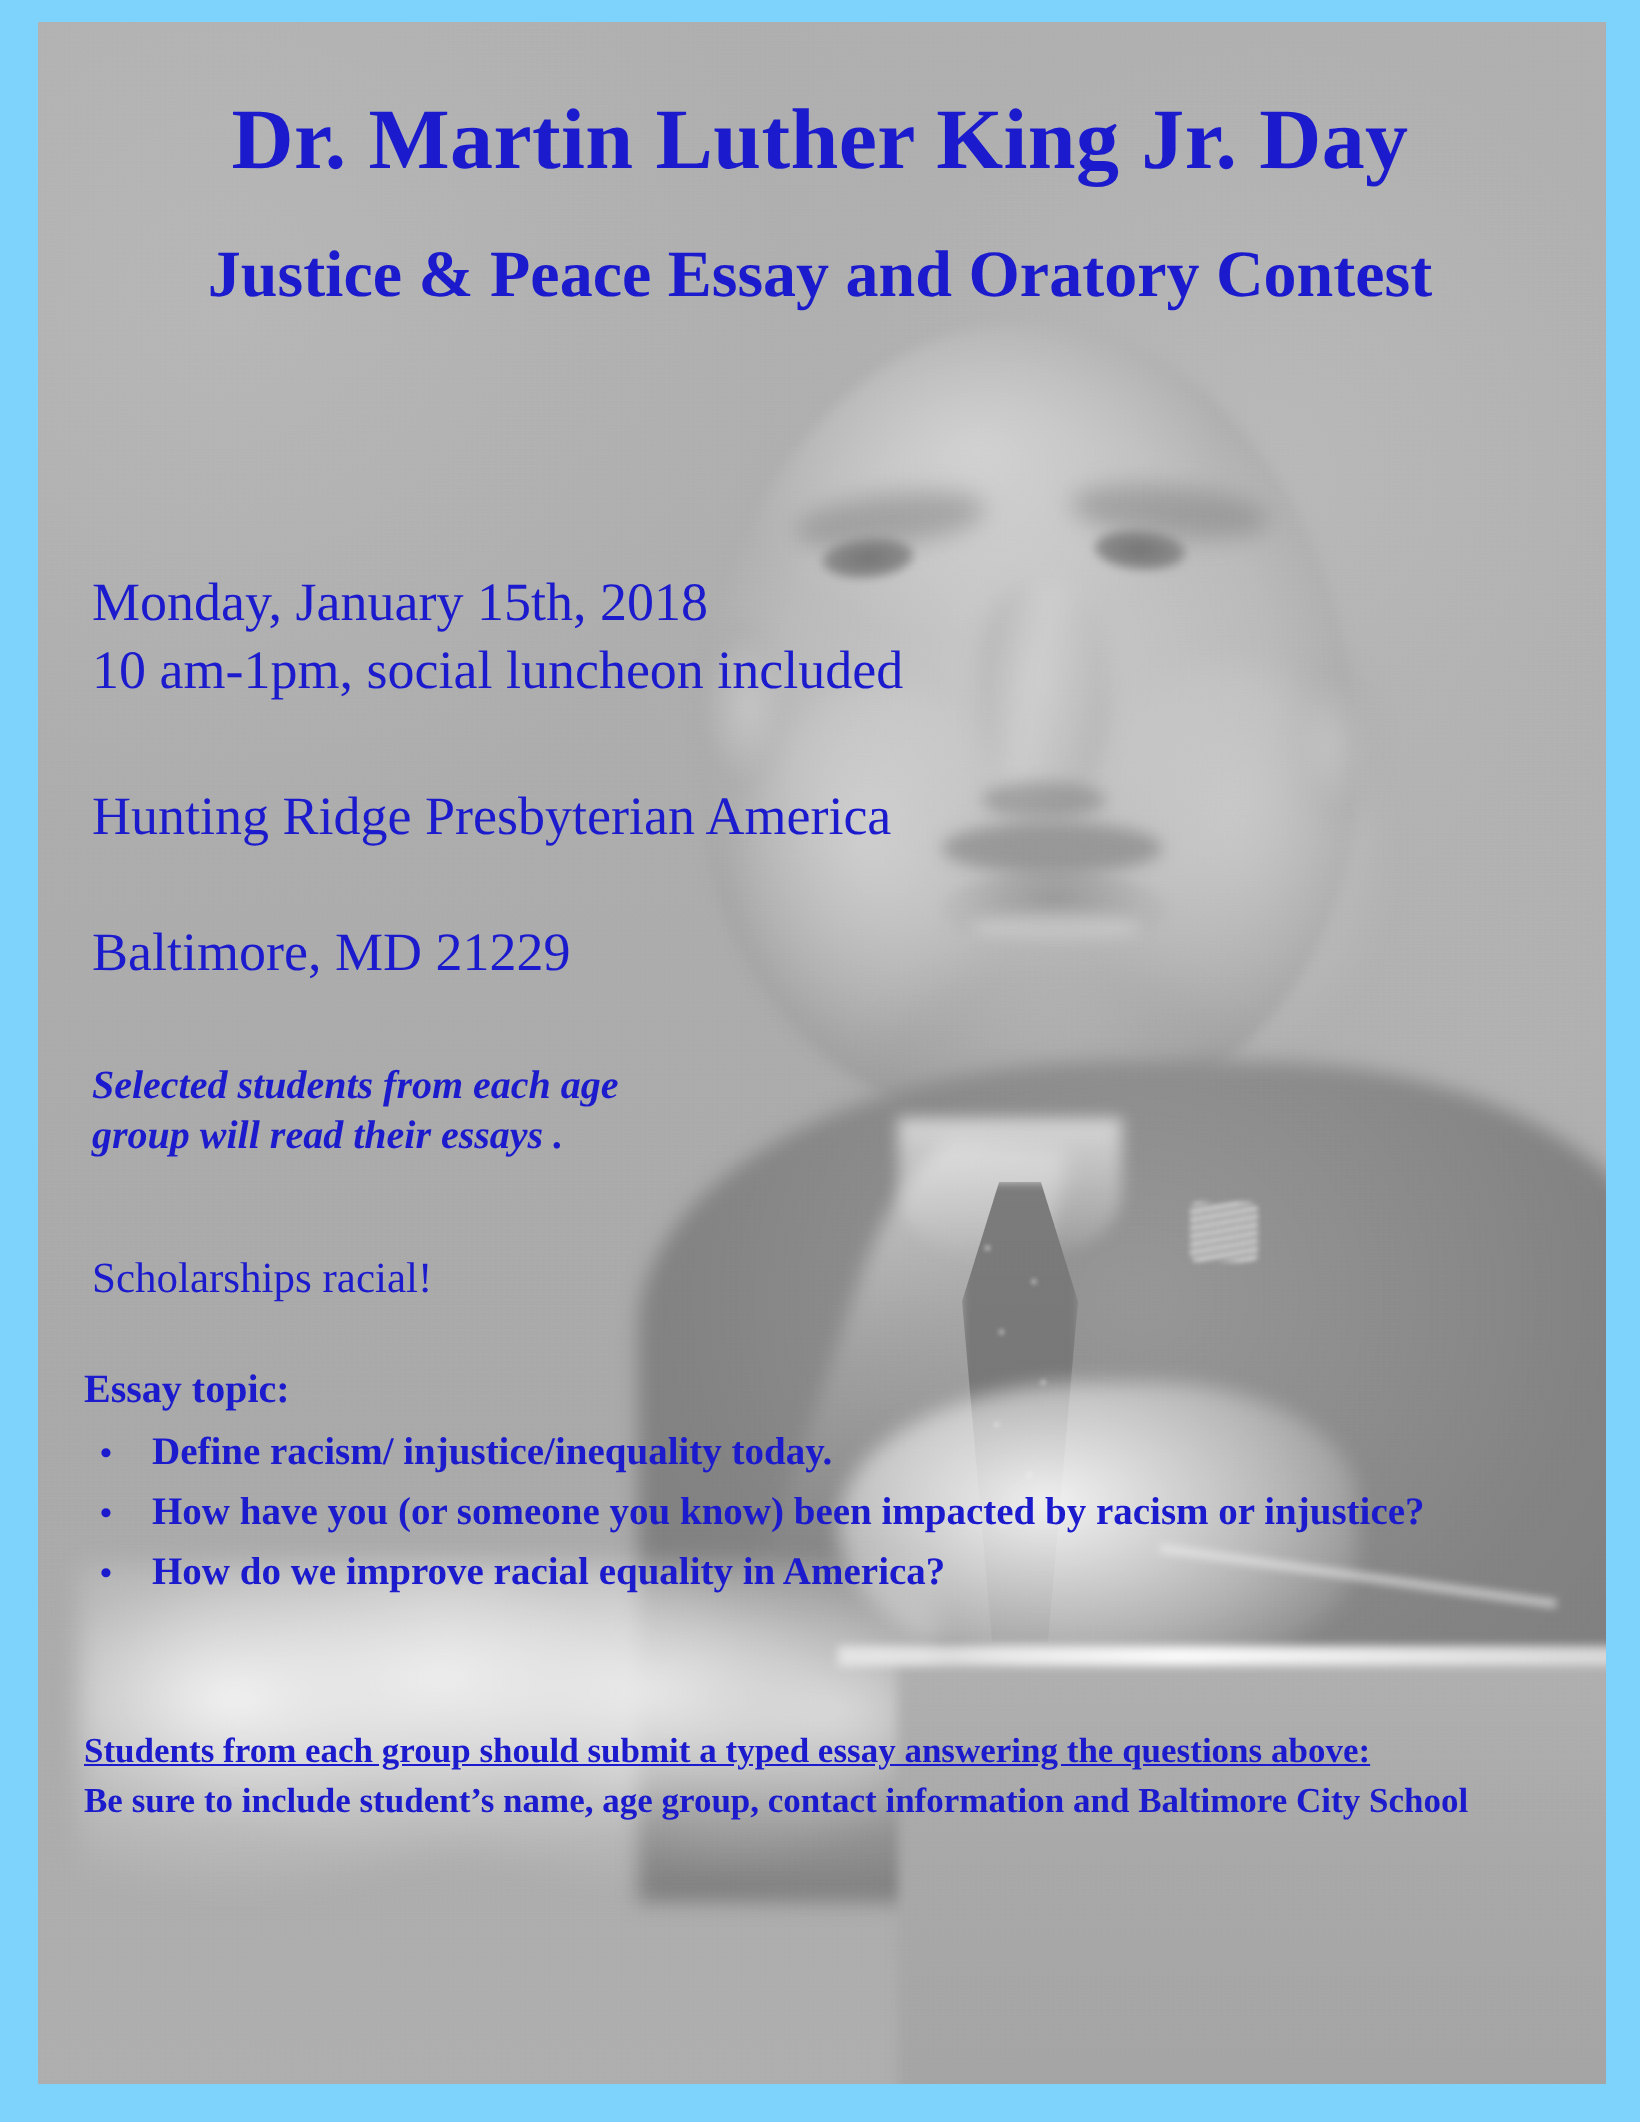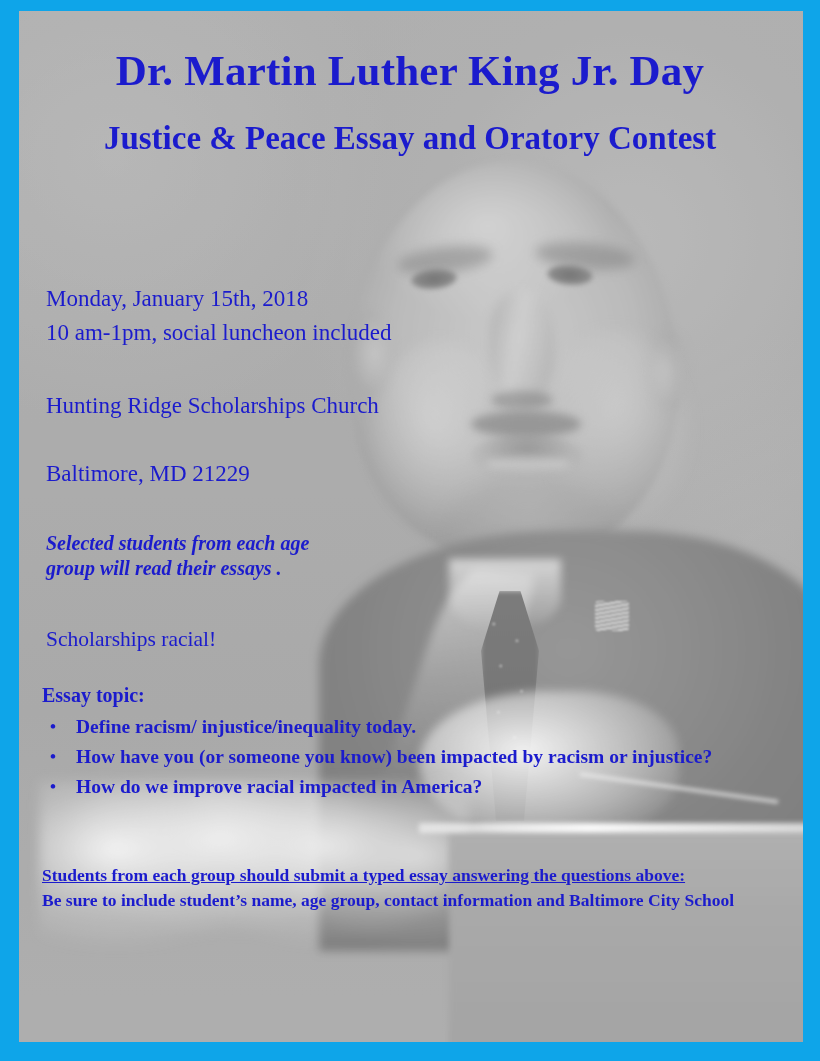--- a/index.html
+++ b/index.html
@@ -13,21 +13,21 @@
     height: 1061px;
     font-family: "Liberation Serif", "DejaVu Serif", serif;
     overflow: hidden;
   }
 
   
   .flyer {
     position: relative;
     width: 820px;
     height: 1061px;
-    background: #0ea5e9;
+    background: #7dd3fc;
   }
   .photo {
     position: absolute;
     left: 19px;
     top: 11px;
     width: 784px;
     height: 1031px;
     overflow: hidden;
     background: #8a8a8a;
   }
@@ -306,21 +306,21 @@
     white-space: nowrap;
   }
   .subtitle {
     left: 0; right: 0; top: 120px;
     text-align: center;
     font-size: 33px;
     font-weight: bold;
     white-space: nowrap;
   }
 
-  .info { font-size: 23px; }
+  .info { font-size: 27px; }
   .line-date1  { left: 46px; top: 286px; }
   .line-date2  { left: 46px; top: 320px; text-align: center; }
   .line-venue1 { left: 46px; top: 393px; }
   .line-venue2 { left: 46px; top: 427px; }
   .line-venue3 { left: 46px; top: 461px; text-align: right; }
 
   .ital {
     font-size: 20px;
     font-style: italic;
     font-weight: bold;
@@ -415,34 +415,34 @@
   </div>
 
   <div class="text-layer">
 
     <div class="t title">Dr. Martin Luther King Jr. Day</div>
     <div class="t subtitle">Justice &amp; Peace Essay and Oratory Contest</div>
 
     <div class="t info line-date1">Monday, January 15th, 2018</div>
     <div class="t info line-date2">10 am-1pm, social luncheon included</div>
 
-    <div class="t info line-venue1">Hunting Ridge Scholarships Church</div>
+    <div class="t info line-venue1">Hunting Ridge Presbyterian America</div>
     <div class="t info line-venue3">Baltimore, MD 21229</div>
 
     <div class="t ital line-ital1">Selected students from each age</div>
     <div class="t ital line-ital2">group will read their essays .</div>
 
     <div class="t scholar">Scholarships racial!</div>
 
     <div class="t essay-head">Essay topic:</div>
 
     <ul class="bullets">
       <li>Define racism/ injustice/inequality today.</li>
       <li>How have you (or someone you know) been impacted by racism or injustice?</li>
-      <li>How do we improve racial impacted in America?</li>
+      <li>How do we improve racial equality in America?</li>
     </ul>
 
     <div class="footer">
       <div class="underline">Students from each group should submit a typed essay answering the questions above:</div>
       <div>Be sure to include student’s name, age group, contact information and Baltimore City School</div>
     </div>
 
   </div>
 </div>
 

